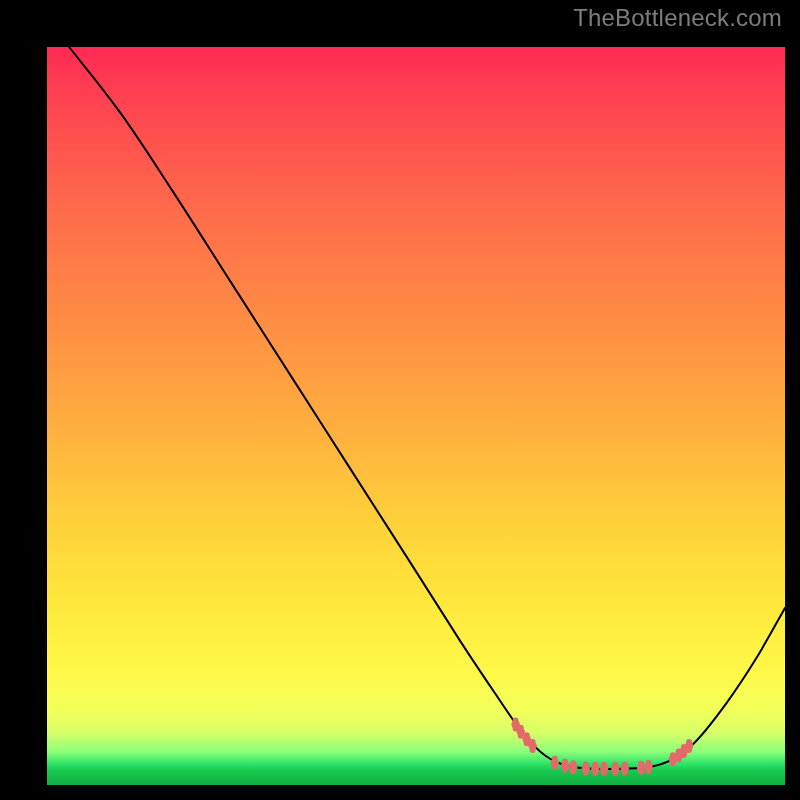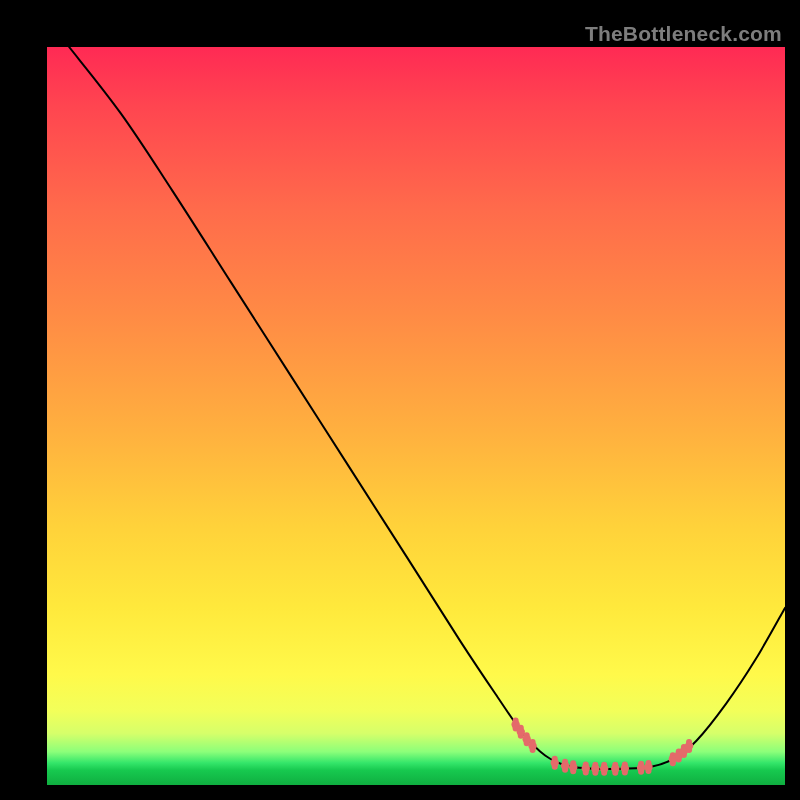--- a/index.html
+++ b/index.html
@@ -65,24 +65,24 @@
   .marker-dot {
     fill: #e46a6a;
   }
   .marker-tick {
     stroke: #e46a6a;
     stroke-width: 6;
     stroke-linecap: round;
   }
   .watermark {
     position: absolute;
-    top: 22px;
+    top: 4px;
     right: 18px;
-    font-size: 21px;
-    font-weight: 700;
+    font-size: 24px;
+    font-weight: 400;
     color: #7d7d7d;
     letter-spacing: 0.2px;
   }
 </style>
 </head>
 <body>
 
 <div class="frame">
   <div class="plot-area">
     <div class="gradient"></div>

